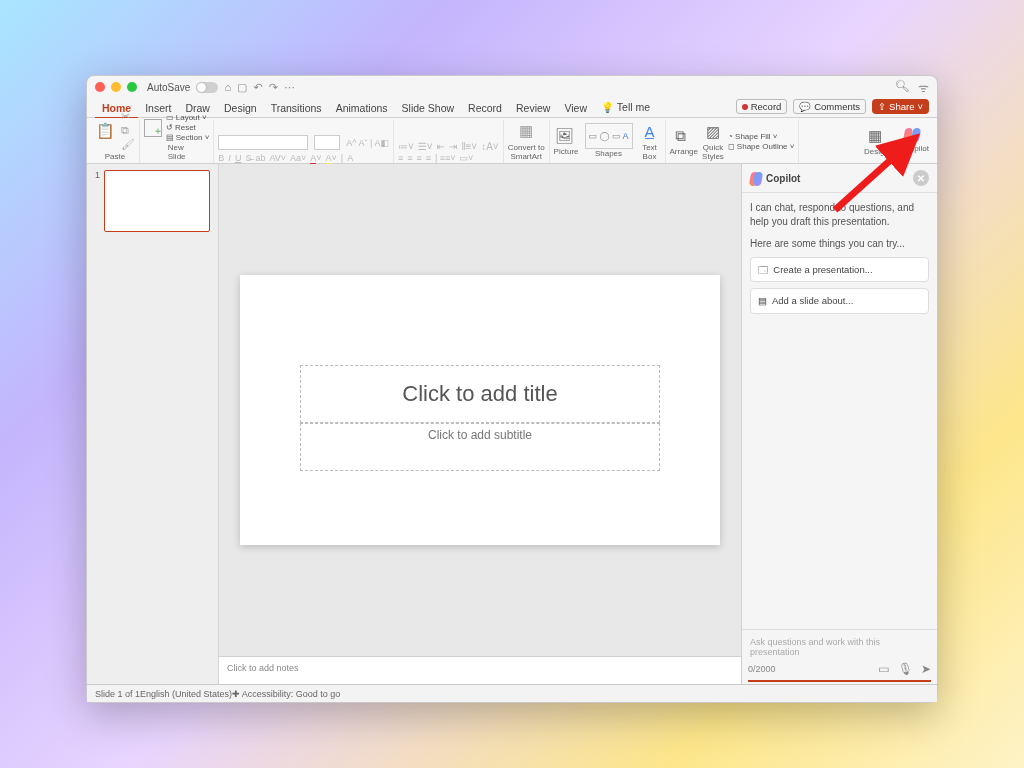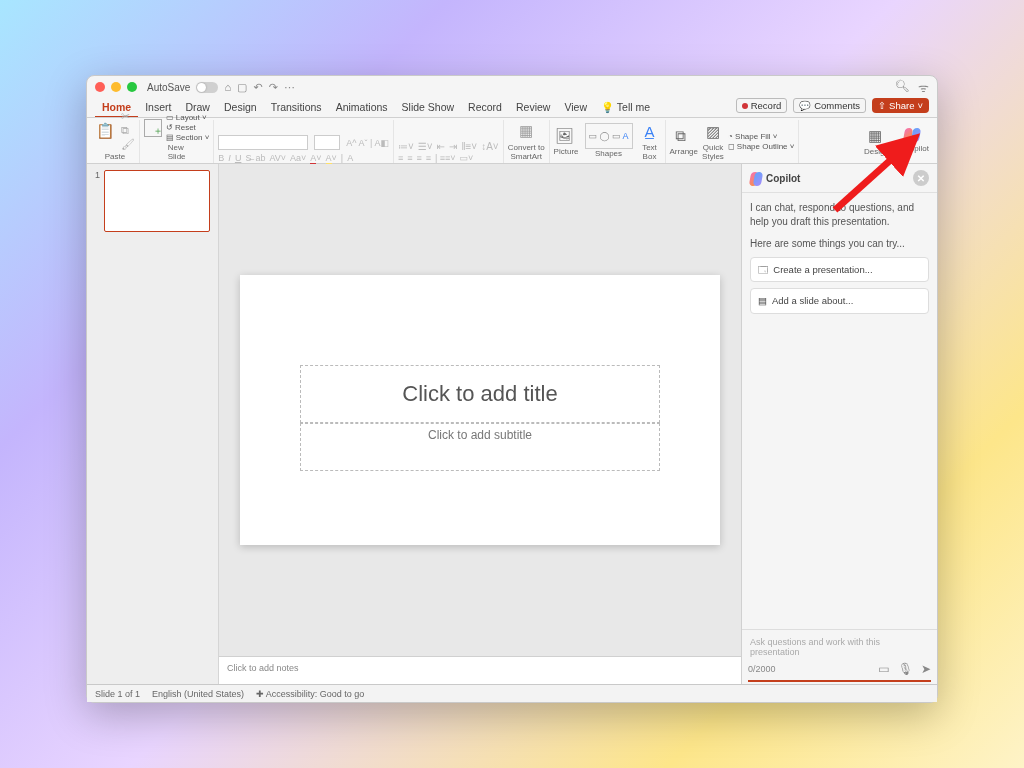--- a/index.html
+++ b/index.html
@@ -12,21 +12,21 @@
   .traffic { display:flex; gap:6px; }
   .dot { width:10px; height:10px; border-radius:50%; }
   .dot.r{background:#ff5f57}.dot.y{background:#febc2e}.dot.g{background:#28c840}
   .title { position:absolute; left:0; right:0; text-align:center; font-size:10px; color:#444; }
   .tb-left { display:flex; align-items:center; gap:6px; margin-left:10px; z-index:1;}
   .toggle { width:22px; height:11px; background:#d0d0d0; border-radius:6px; position:relative; }
   .toggle::after{content:"";position:absolute;width:9px;height:9px;background:#fff;border-radius:50%;top:1px;left:1px;box-shadow:0 0 2px rgba(0,0,0,.3)}
   .ticon{color:#888;font-size:11px}
   .tb-right{margin-left:auto;display:flex;gap:8px;z-index:1;color:#888;font-size:12px}
   
-  .tabs{height:20px;display:flex;align-items:flex-start;padding:0 8px;font-size:10.5px;color:#444;gap:0;border-bottom:1px solid #d0d0d0}
+  .tabs{height:20px;display:flex;align-items:center;padding:0 8px;font-size:10.5px;color:#444;gap:0;border-bottom:1px solid #d0d0d0}
   .tab{padding:3px 7px;cursor:default}
   .tab.active{color:#c43e1c;border-bottom:1.5px solid #c43e1c;font-weight:600;margin-bottom:-1px}
   .tabs-right{margin-left:auto;display:flex;align-items:center;gap:6px;padding-bottom:2px}
   .pill{display:flex;align-items:center;gap:3px;border:1px solid #bbb;border-radius:3px;padding:1px 5px;font-size:9.5px;color:#333}
   .pill .reddot{width:6px;height:6px;background:#d13438;border-radius:50%}
   .sharebtn{background:#c43e1c;color:#fff;border-radius:4px;padding:2px 6px;font-size:9.5px;display:flex;align-items:center;gap:3px}
   
   .ribbon{height:46px;background:#f7f7f7;border-bottom:1px solid #d0d0d0;display:flex;padding:2px 4px 0;font-size:8px;color:#666}
   .rgroup{display:flex;flex-direction:column;align-items:center;justify-content:flex-end;padding:0 4px;border-right:1px solid #e5e5e5;gap:1px}
   .rgroup:last-child{border-right:none}
@@ -61,21 +61,21 @@
   .side-head{display:flex;align-items:center;gap:4px;padding:6px 8px;border-bottom:1px solid #e0e0e0;font-weight:600;color:#444}
   .side-head .close{margin-left:auto;width:16px;height:16px;background:#ccc;border-radius:50%;color:#fff;display:flex;align-items:center;justify-content:center;font-size:10px}
   .side-body{padding:8px;color:#555;line-height:1.4;flex:1}
   .sug{background:#fff;border:1px solid #ddd;border-radius:4px;padding:5px 7px;margin-bottom:6px;display:flex;align-items:center;gap:5px;font-size:9.5px;color:#444}
   .side-input{border-top:1px solid #ddd;padding:4px 6px 2px;}
   .side-input .q{font-size:9px;color:#aaa;padding:3px 2px}
   .side-input .bar{display:flex;align-items:center;gap:8px;font-size:9px;color:#888;padding:2px 0}
   .side-input .bar .icons{margin-left:auto;display:flex;gap:8px;color:#888;font-size:12px}
   .accent{height:2px;background:#c43e1c;margin-top:2px}
   
-  .status{height:18px;border-top:1px solid #c9c9c9;background:#f3f3f3;display:flex;align-items:center;padding:0 8px;font-size:9px;color:#666;gap:12px}
+  .status{height:18px;border-top:1px solid #c9c9c9;background:#f3f3f3;display:flex;align-items:center;padding:0 8px;font-size:9px;color:#666;gap:0}
   .status .right{margin-left:auto;display:flex;align-items:center;gap:8px}
   .viewbtn{width:14px;height:10px;border:1px solid #aaa;display:inline-block}
   .viewbtn.active{background:#c43e1c;border-color:#c43e1c}
   .slider{width:70px;height:2px;background:#bbb;position:relative}
   .slider::after{content:"";position:absolute;width:6px;height:10px;background:#888;top:-4px;left:50%}
   
   .arrow{position:absolute;pointer-events:none;z-index:50}
 </style>
 </head>
 <body>

